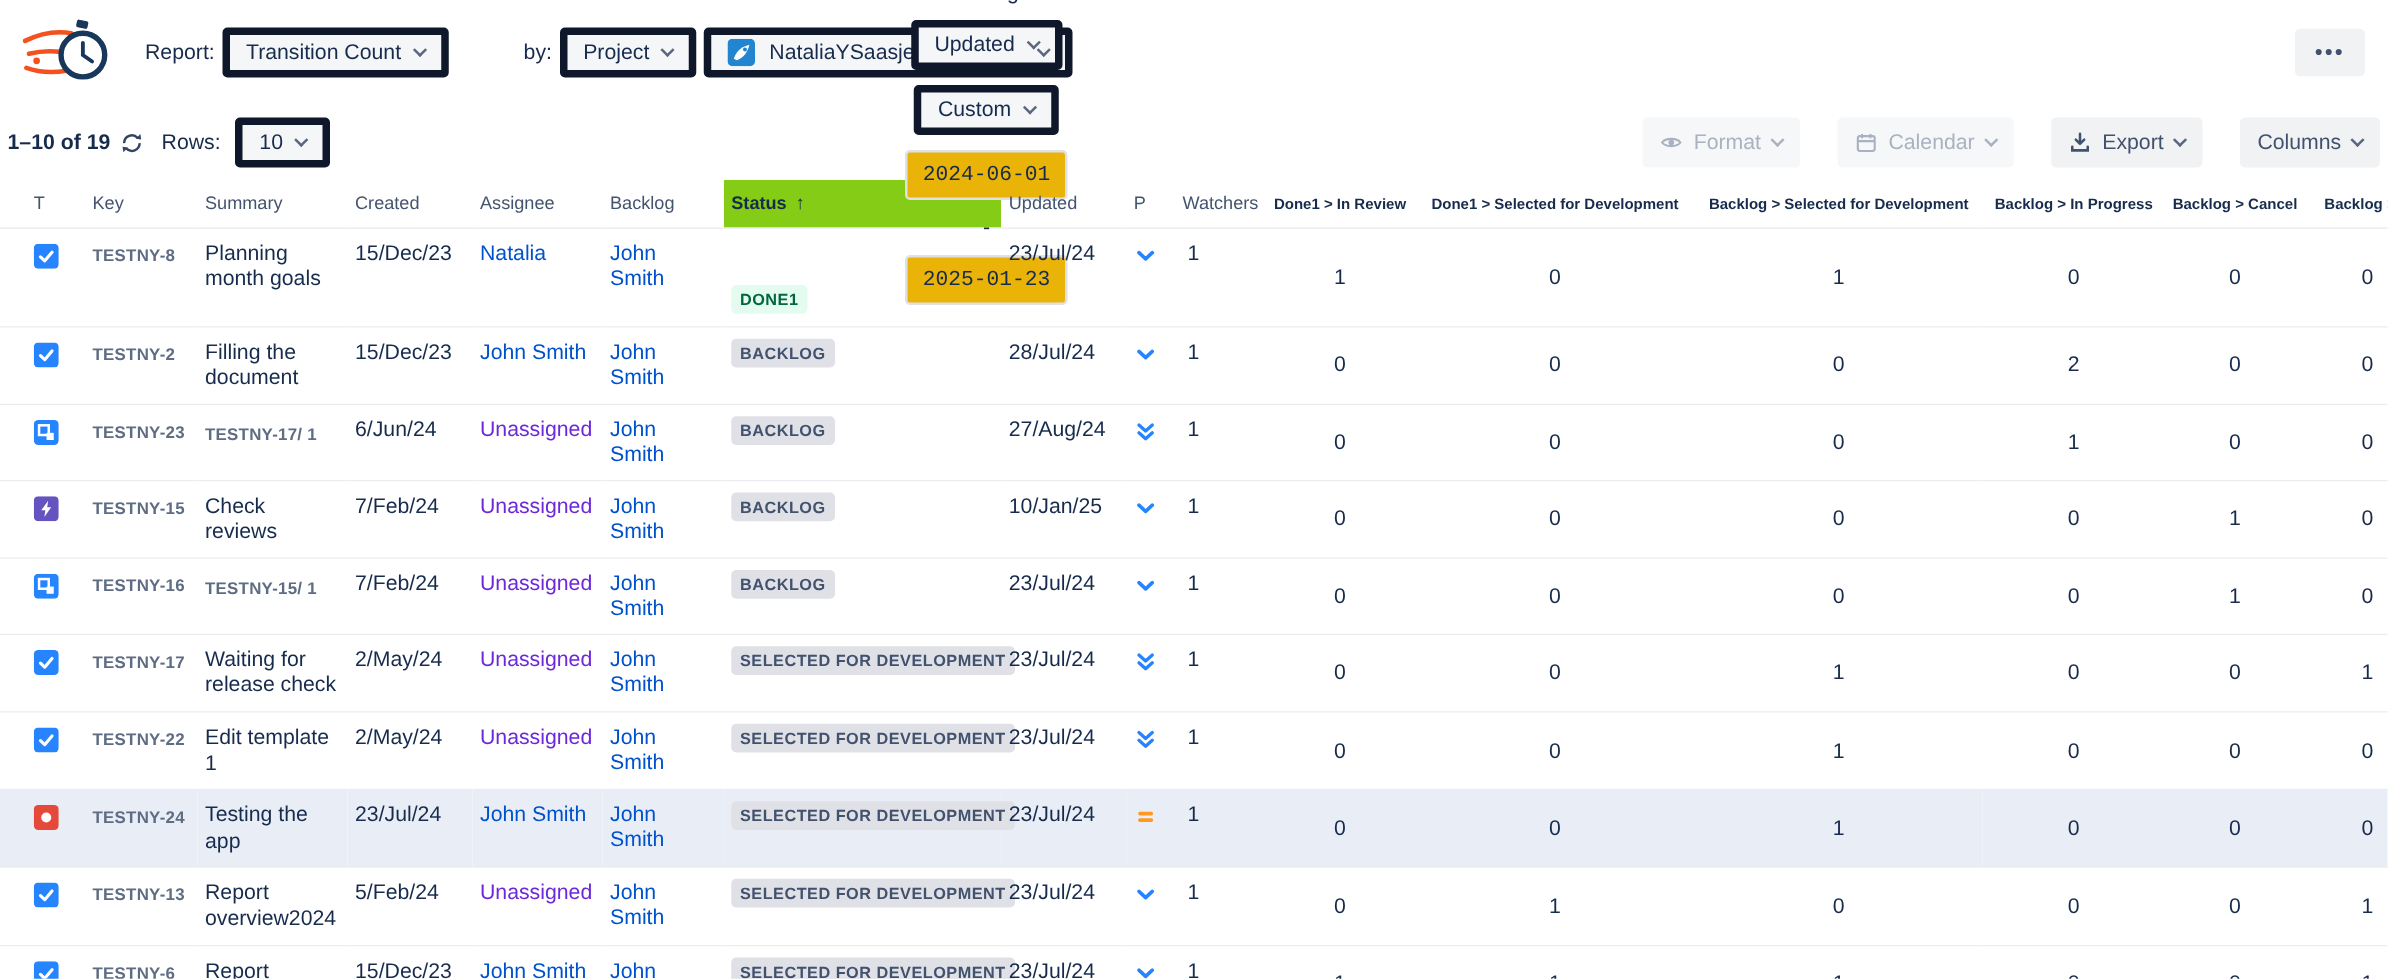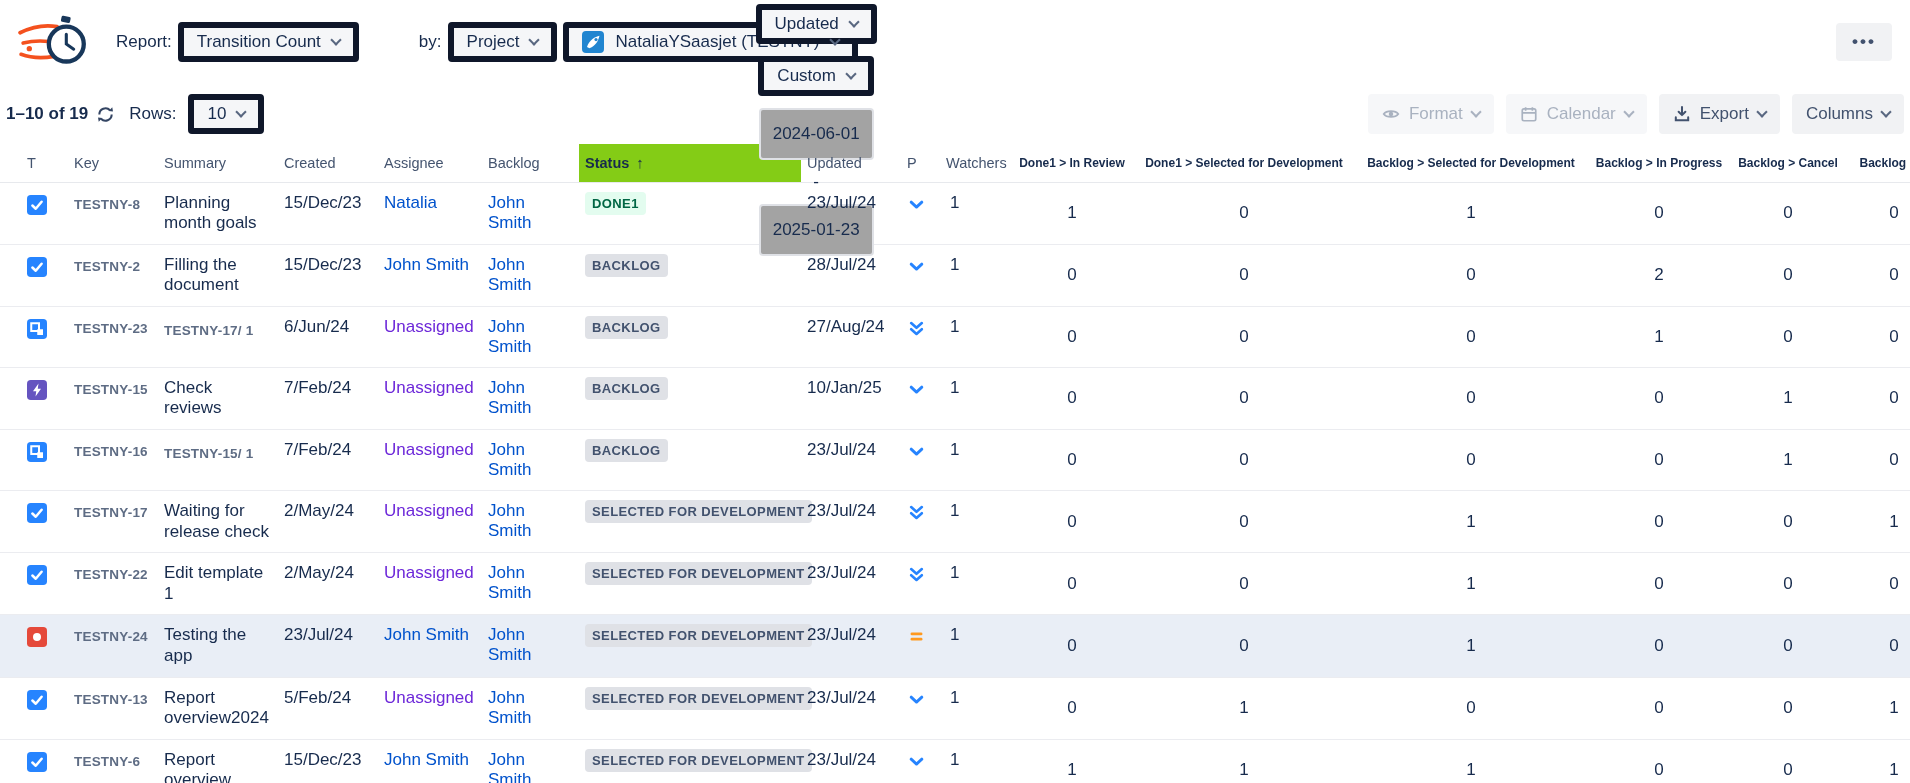--- a/index.html
+++ b/index.html
@@ -21,24 +21,24 @@
   .more-btn { height: 38px; width: 56px; display: flex; align-items: center; justify-content: center;
     background: #F1F2F4; border: none; border-radius: 4px; cursor: pointer; color: #42526E;
     font-size: 17px; letter-spacing: 2px; font-weight: 700; font-family: inherit; }
 
   
   .filterbar { display: flex; align-items: center; height: 60px; padding: 0 6px; }
   .pagination { font-weight: 700; white-space: nowrap; }
   .refresh { display: flex; margin: 0 14px 0 8px; }
   .rows-label { margin-right: 12px; white-space: nowrap; }
   .date-group { display: flex; align-items: center; gap: 12px; margin: 0 auto; flex-direction: column; }
-  .datebox { height: 52px; display: flex; align-items: center; padding: 0 12px; background: #a3a3a3;
-    border: 2px solid #DFE1E6; border-radius: 4px; cursor: text; white-space: nowrap; }
+  .datebox { height: 40px; display: flex; align-items: center; padding: 0 12px; background: #eab308;
+    border: 2px solid #DFE1E6; border-radius: 4px; cursor: text; white-space: nowrap; font-family: Liberation Mono, monospace; }
   .dash { margin: 0 -2px; }
-  .right-group { display: flex; align-items: flex-end; gap: 12px; }
+  .right-group { display: flex; align-items: flex-end; gap: 30px; }
   .btn { height: 40px; display: inline-flex; align-items: center; gap: 9px; padding: 0 14px;
     background: #F1F2F4; border: none; border-radius: 4px; font-family: inherit; font-size: 17px;
     color: #42526E; font-weight: 500; cursor: pointer; white-space: nowrap; }
   .btn svg { display: block; }
   .btn.disabled { color: #A9B2C0; background: #F6F7F9; cursor: default; }
   .btn.disabled .chev { border-color: #A9B2C0; }
 
   
   .table-wrap { width: 1910px; overflow: hidden; }
   table { border-collapse: collapse; table-layout: fixed; width: 1944px; }
@@ -55,21 +55,21 @@
   td.cell-t { padding-left: 27px; padding-top: 12px; }
   .type-icon svg { width: 20px; height: 20px; display: block; }
   td.cell-key, td.cell-summary.muted { font-size: 13.5px; font-weight: 700; color: #5E6C84;
     padding-top: 14px; letter-spacing: 0.2px; }
   td.cell-summary { line-height: 20.6px; }
   a.link { color: #0052CC; text-decoration: none; cursor: pointer; }
   a.link.plain { color: #6d28d9; cursor: default; }
   td.cell-status { padding-top: 9px; }
   .badge { display: inline-block; font-size: 13px; font-weight: 700; line-height: 1; padding: 5px 7px;
     border-radius: 4px; letter-spacing: 0.4px; white-space: nowrap; }
-  .badge-done { background: #E3FCEF; color: #006644; }
+  .badge-done { background: #E3FCEF; color: #006644; margin-top: 36px; }
   .badge-grey { background: #DFE1E6; color: #42526E; }
   td.cell-p { padding-top: 12px; }
   .prio svg { width: 19px; height: 19px; display: block; }
   td.cell-watchers { padding-left: 10px; }
   td.cell-num { vertical-align: middle; text-align: center; padding-top: 0; padding-bottom: 0; }
 </style>
 </head>
 <body>
 
 <div class="topbar">

